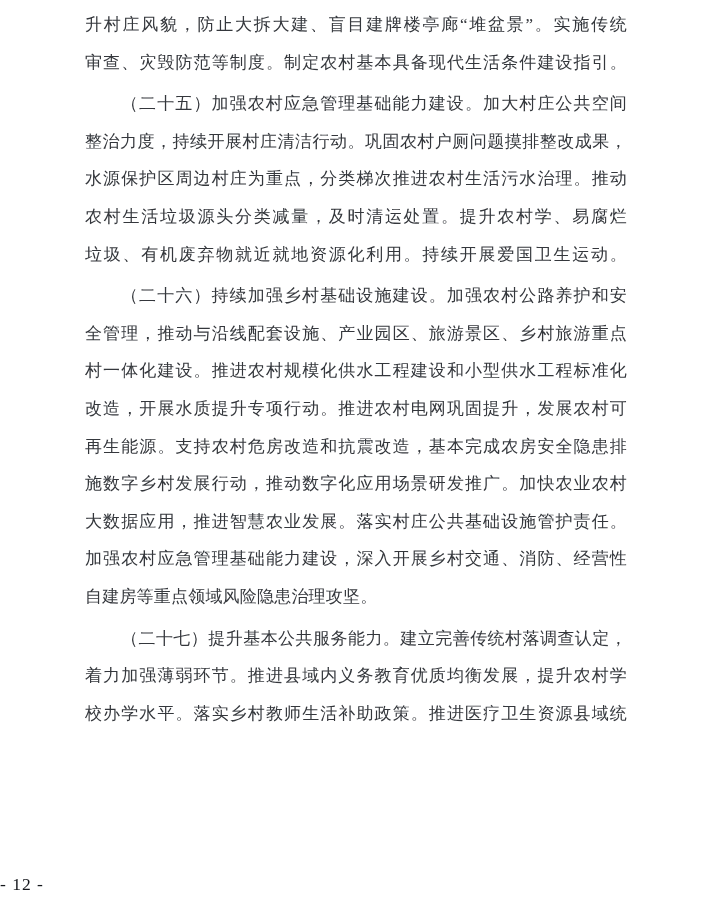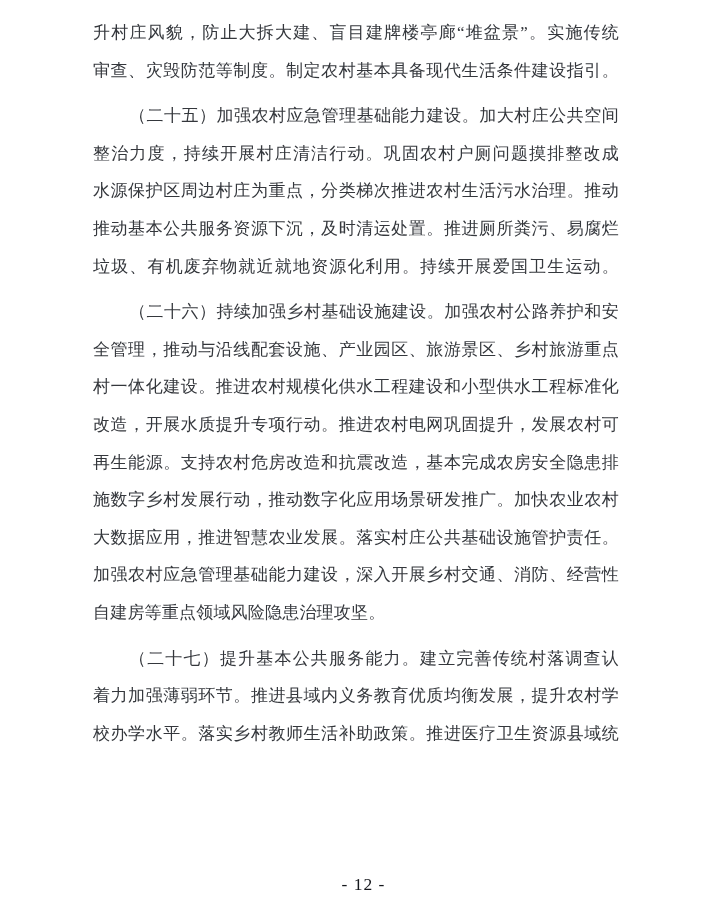--- a/index.html
+++ b/index.html
@@ -16,21 +16,21 @@
     font-family: "Liberation Serif", "DejaVu Serif", serif;
   }
   .content {
     position: absolute;
     left: 85px;
     top: 6px;
     width: 542px;
     color: #34373c;
   }
   .para {
-    margin: 8px;
+    margin: 0;
   }
   .para + .para {
     margin-top: 4px;
   }
   .line {
     height: 37.6px;
     line-height: 37.6px;
     font-size: 17px;
     letter-spacing: 0.2px;
     white-space: normal;
@@ -43,21 +43,21 @@
     text-align-last: left;
   }
   .line.indent {
     padding-left: 36px;
   }
   .pagenum {
     position: absolute;
     left: 0;
     right: 0;
     bottom: 16px;
-    text-align: center;
+    text-align: left;
     font-size: 17.5px;
     color: #15171c;
     letter-spacing: 1px;
     font-family: "Liberation Serif", "DejaVu Serif", serif;
   }
 </style>
 </head>
 <body>
 
 <div class="page">
@@ -65,21 +65,21 @@
 
     <div class="para">
       <div class="line">升村庄风貌，防止大拆大建、盲目建牌楼亭廊“堆盆景”。实施传统</div>
       <div class="line">审查、灾毁防范等制度。制定农村基本具备现代生活条件建设指引。</div>
     </div>
 
     <div class="para">
       <div class="line indent">（二十五）加强农村应急管理基础能力建设。加大村庄公共空间</div>
       <div class="line">整治力度，持续开展村庄清洁行动。巩固农村户厕问题摸排整改成果，</div>
       <div class="line">水源保护区周边村庄为重点，分类梯次推进农村生活污水治理。推动</div>
-      <div class="line">推动基本公共服务资源下沉，及时清运处置。推进厕所粪污、易腐烂</div>
+      <div class="line">农村生活垃圾源头分类减量，及时清运处置。提升农村学、易腐烂</div>
       <div class="line">垃圾、有机废弃物就近就地资源化利用。持续开展爱国卫生运动。</div>
     </div>
 
     <div class="para">
       <div class="line indent">（二十六）持续加强乡村基础设施建设。加强农村公路养护和安</div>
       <div class="line">全管理，推动与沿线配套设施、产业园区、旅游景区、乡村旅游重点</div>
       <div class="line">村一体化建设。推进农村规模化供水工程建设和小型供水工程标准化</div>
       <div class="line">改造，开展水质提升专项行动。推进农村电网巩固提升，发展农村可</div>
       <div class="line">再生能源。支持农村危房改造和抗震改造，基本完成农房安全隐患排</div>
       <div class="line">施数字乡村发展行动，推动数字化应用场景研发推广。加快农业农村</div>

